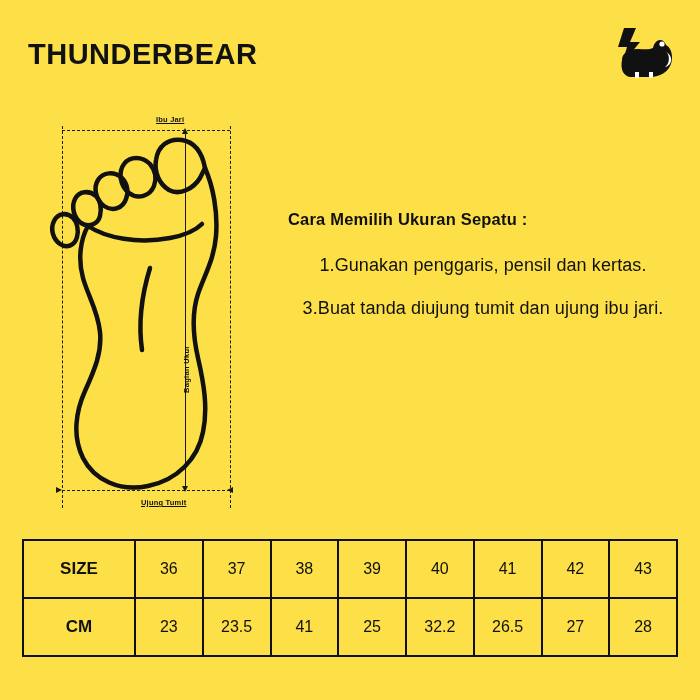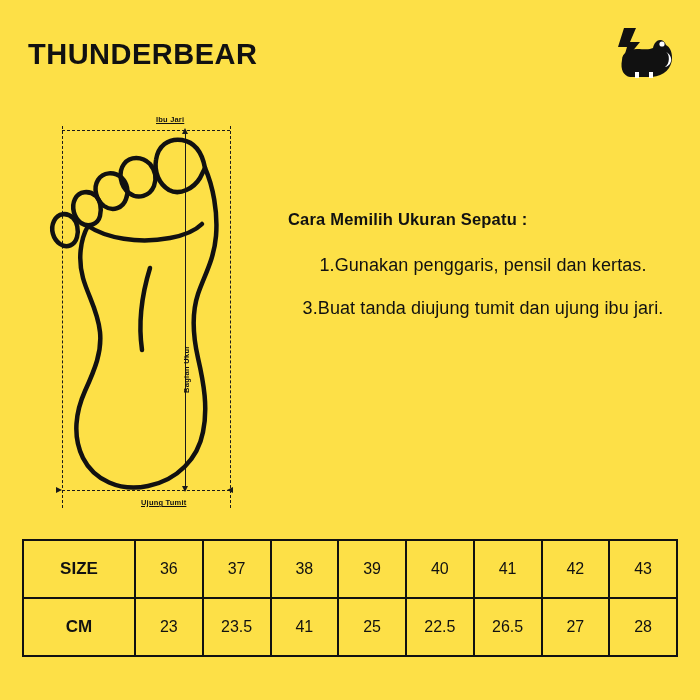--- a/index.html
+++ b/index.html
@@ -253,21 +253,21 @@
         <td>41</td>
         <td>42</td>
         <td>43</td>
       </tr>
       <tr>
         <td class="head">CM</td>
         <td>23</td>
         <td>23.5</td>
         <td>41</td>
         <td>25</td>
-        <td>22.5</td>
+        <td>32.2</td>
         <td>26.5</td>
         <td>27</td>
         <td>28</td>
       </tr>
     </tbody>
   </table>
 
 </div>
 
 </body></html>

